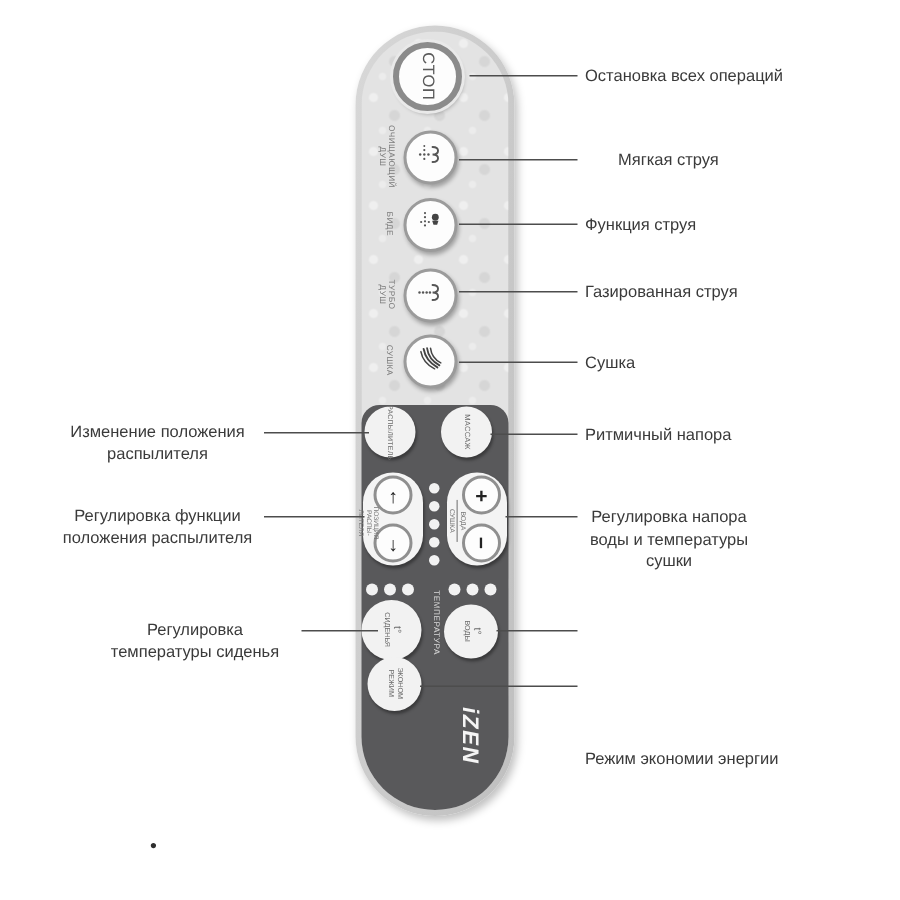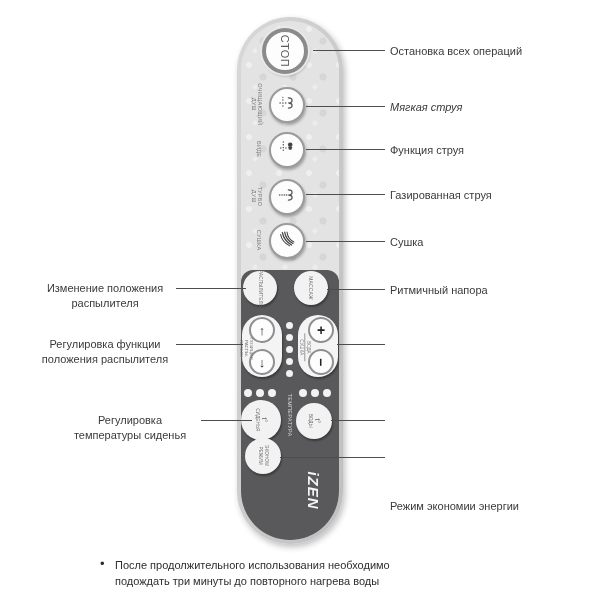--- a/index.html
+++ b/index.html
@@ -207,27 +207,27 @@
   <div class="leader" style="left:306px;top:241px;width:79px;"></div>
   <div class="leader" style="left:327px;top:289px;width:58px;"></div>
   <div class="leader" style="left:337px;top:344px;width:48px;"></div>
   <div class="leader" style="left:331px;top:420px;width:54px;"></div>
   <div class="leader" style="left:280px;top:457px;width:105px;"></div>
   <div class="leader" style="left:176px;top:288px;width:70px;"></div>
   <div class="leader" style="left:176px;top:344px;width:67px;"></div>
   <div class="leader" style="left:201px;top:420px;width:51px;"></div>
 
   <div class="ann right nowrap" style="left:390px;top:44px;">Остановка всех операций</div>
-  <div class="ann right nowrap" style="left:390px;top:100px;font-style:italic;">Мягкая струя</div>
+  <div class="ann right nowrap" style="left:412px;top:100px;">Мягкая струя</div>
   <div class="ann right nowrap" style="left:390px;top:143px;">Функция струя</div>
   <div class="ann right nowrap" style="left:390px;top:188px;">Газированная струя</div>
   <div class="ann right nowrap" style="left:390px;top:235px;">Сушка</div>
   <div class="ann right nowrap" style="left:390px;top:283px;">Ритмичный напора</div>
+  <div class="ann right" style="left:390px;top:338px;width:112px;">Регулировка напора воды и температуры сушки</div>
   <div class="ann right nowrap" style="left:390px;top:451px;margin-top:48px;">Режим экономии энергии</div>
 
   <div class="ann left" style="left:40px;top:281px;width:130px;">Изменение положения распылителя</div>
   <div class="ann left" style="left:40px;top:337px;width:130px;">Регулировка функции положения распылителя</div>
   <div class="ann left" style="left:65px;top:413px;width:130px;">Регулировка температуры сиденья</div>
 
   <div class="bullet" style="left:100px;top:556px;">•</div>
-  <div class="footnote" style="left:115px;top:558px;width:312px;">После продолжительного использования необходимо подождать три минуты до повторного нагрева воды</div>
 
 </div>
 
 </body></html>

